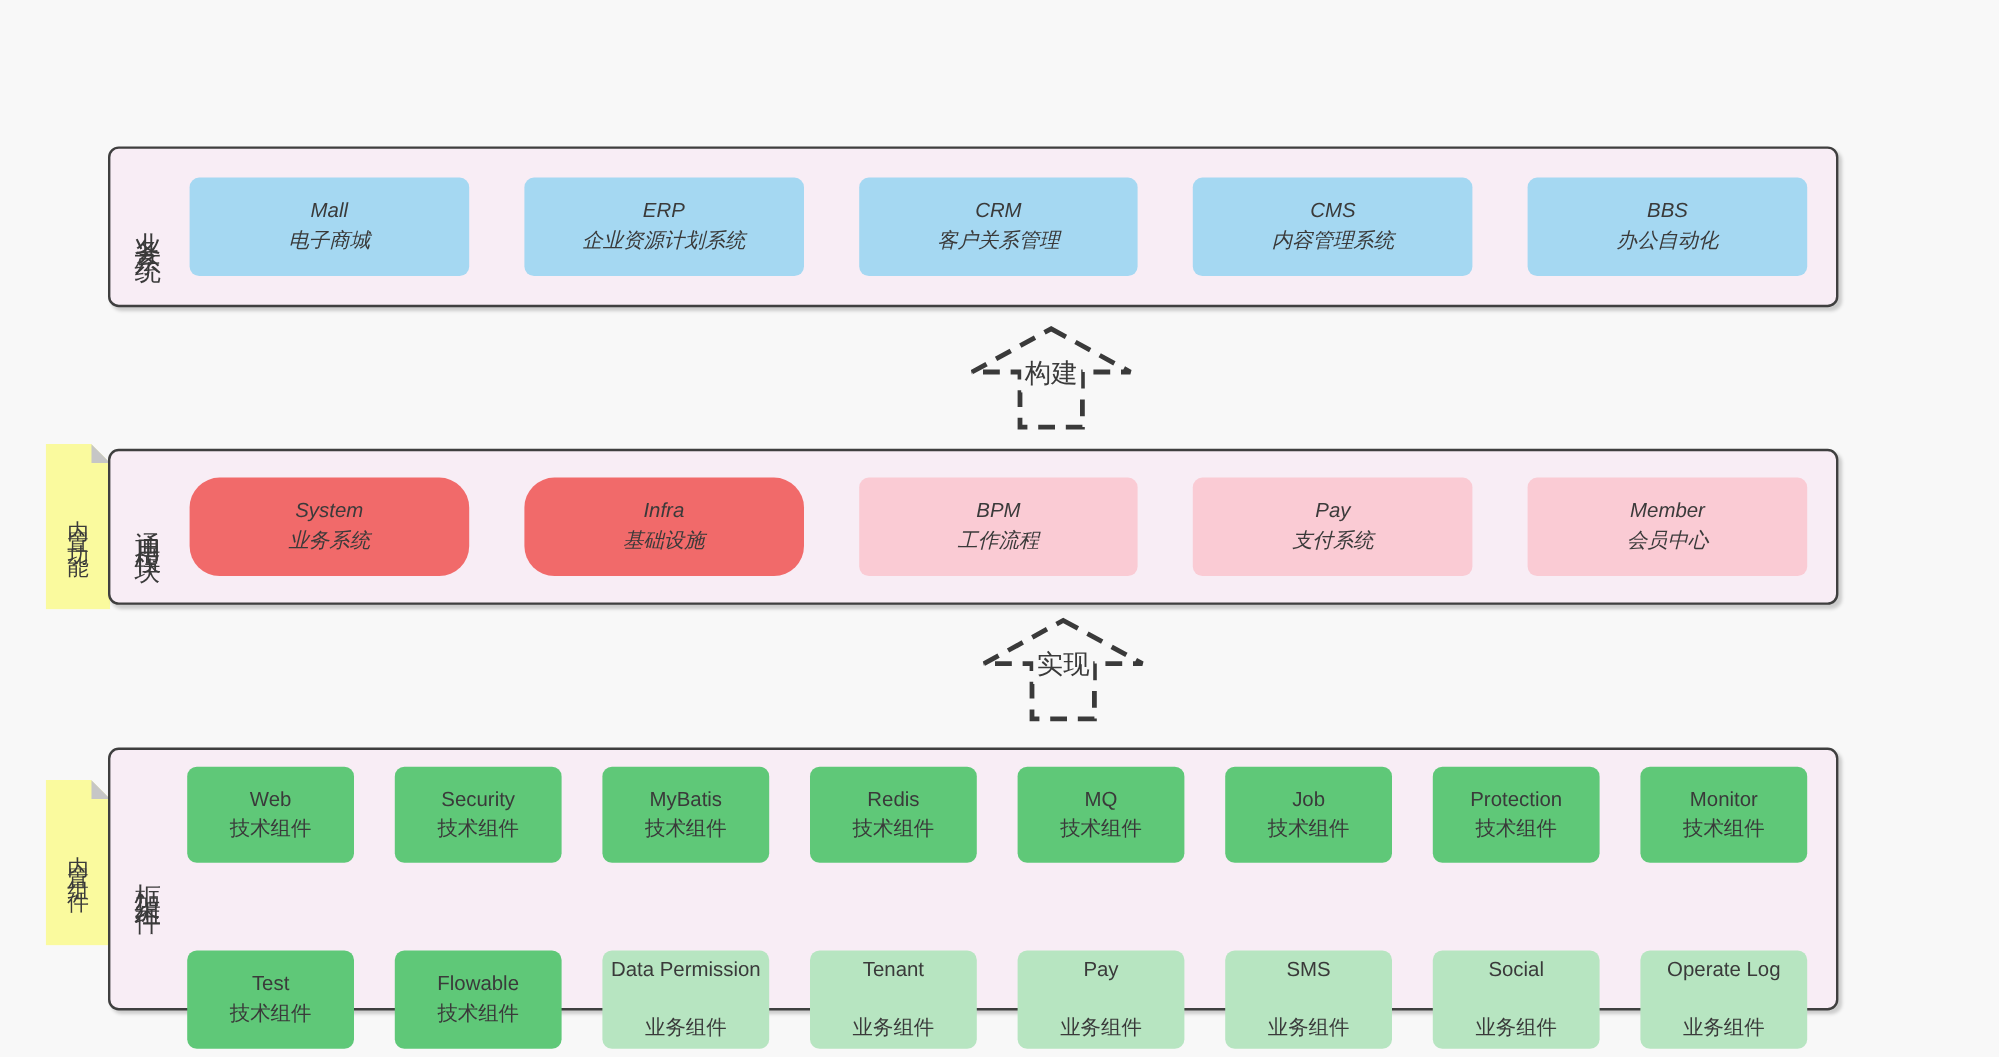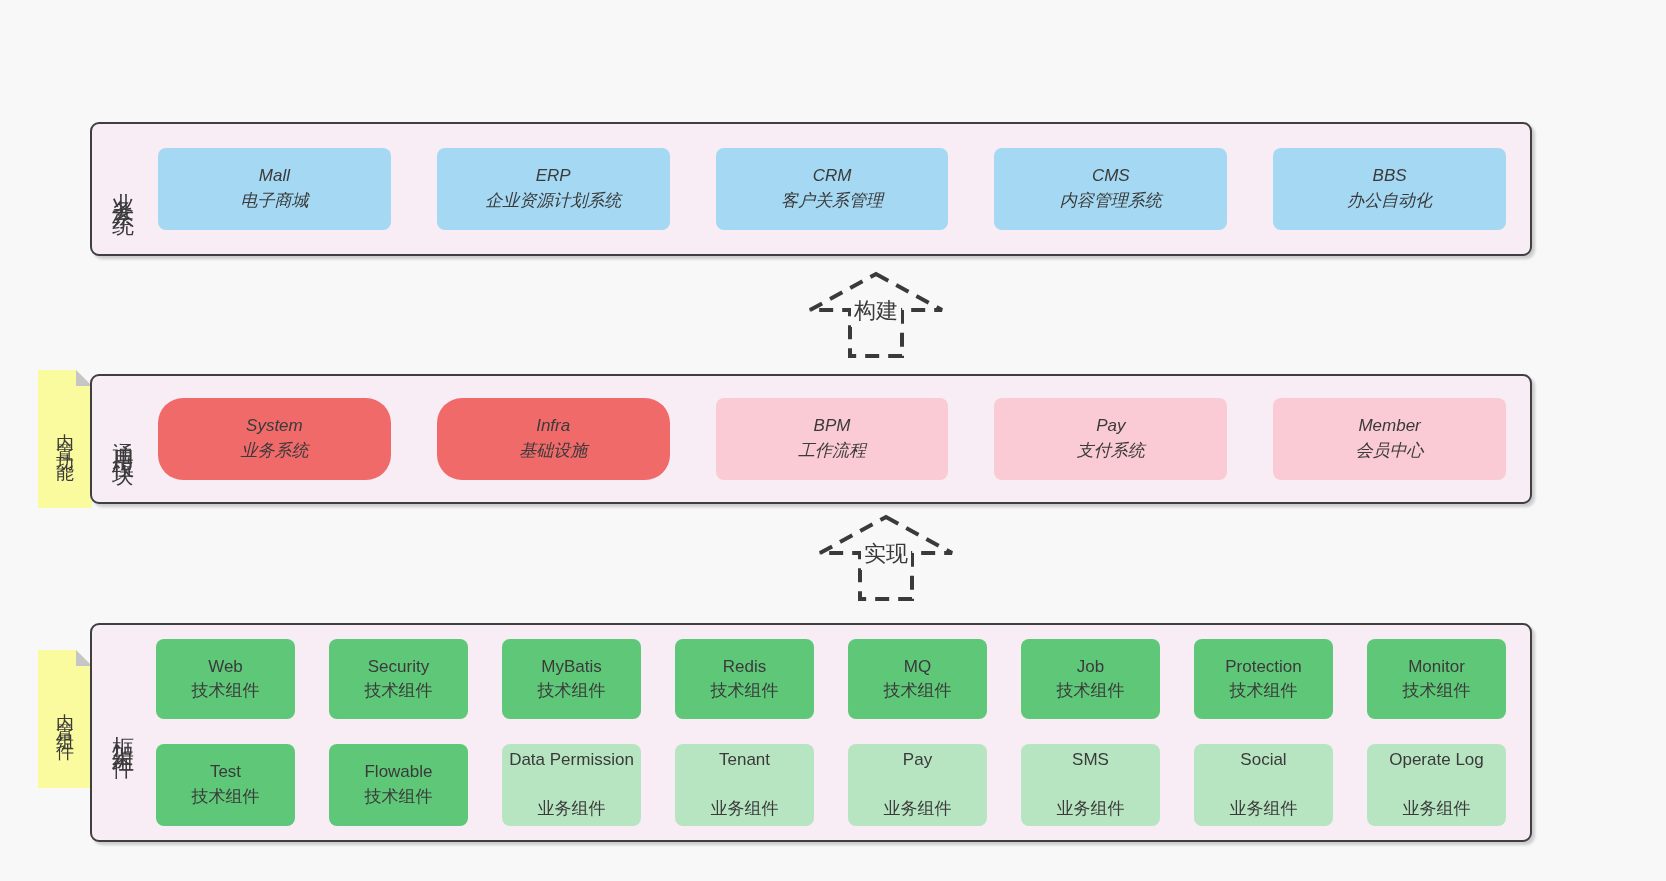--- a/index.html
+++ b/index.html
@@ -17,21 +17,21 @@
   .layer-label{flex:0 0 50px;display:flex;justify-content:center;align-items:center;
                writing-mode:vertical-rl;text-orientation:upright;
                font-size:22px;letter-spacing:7px;color:#3a3a3a;margin-left:6px;}
 
   .box-row{flex:1;display:flex;gap:46px;padding:0 24px 0 10px;font-style:italic;}
   .box-grid{flex:1;display:grid;grid-template-columns:repeat(8,1fr);gap:25px 34px;padding:0 24px 0 8px;}
 
   .box{flex:1;min-height:82px;border-radius:8px;display:flex;flex-direction:column;
        justify-content:center;align-items:center;text-align:center;
        font-size:17px;line-height:1.45;padding:4px 6px;box-sizing:border-box;}
-  .box-grid .box{min-height:80px;}
+  .box-grid .box{min-height:80px;margin-top:48px;}
   .blue{background:var(--blue,#a5d8f2);}
   .red{background:var(--red,#f16a6a);border-radius:25px;}
   .pink{background:var(--pink,#facbd4);}
   .green{background:var(--green,#5fc878);}
   .lightgreen{background:var(--lightgreen,#b7e5c1);gap:24px;}
 
   
   .sticky{position:absolute;left:38px;width:54px;height:138px;background:var(--sticky-yellow,#fafa9e);
           display:flex;align-items:center;justify-content:center;
           writing-mode:vertical-rl;text-orientation:upright;

